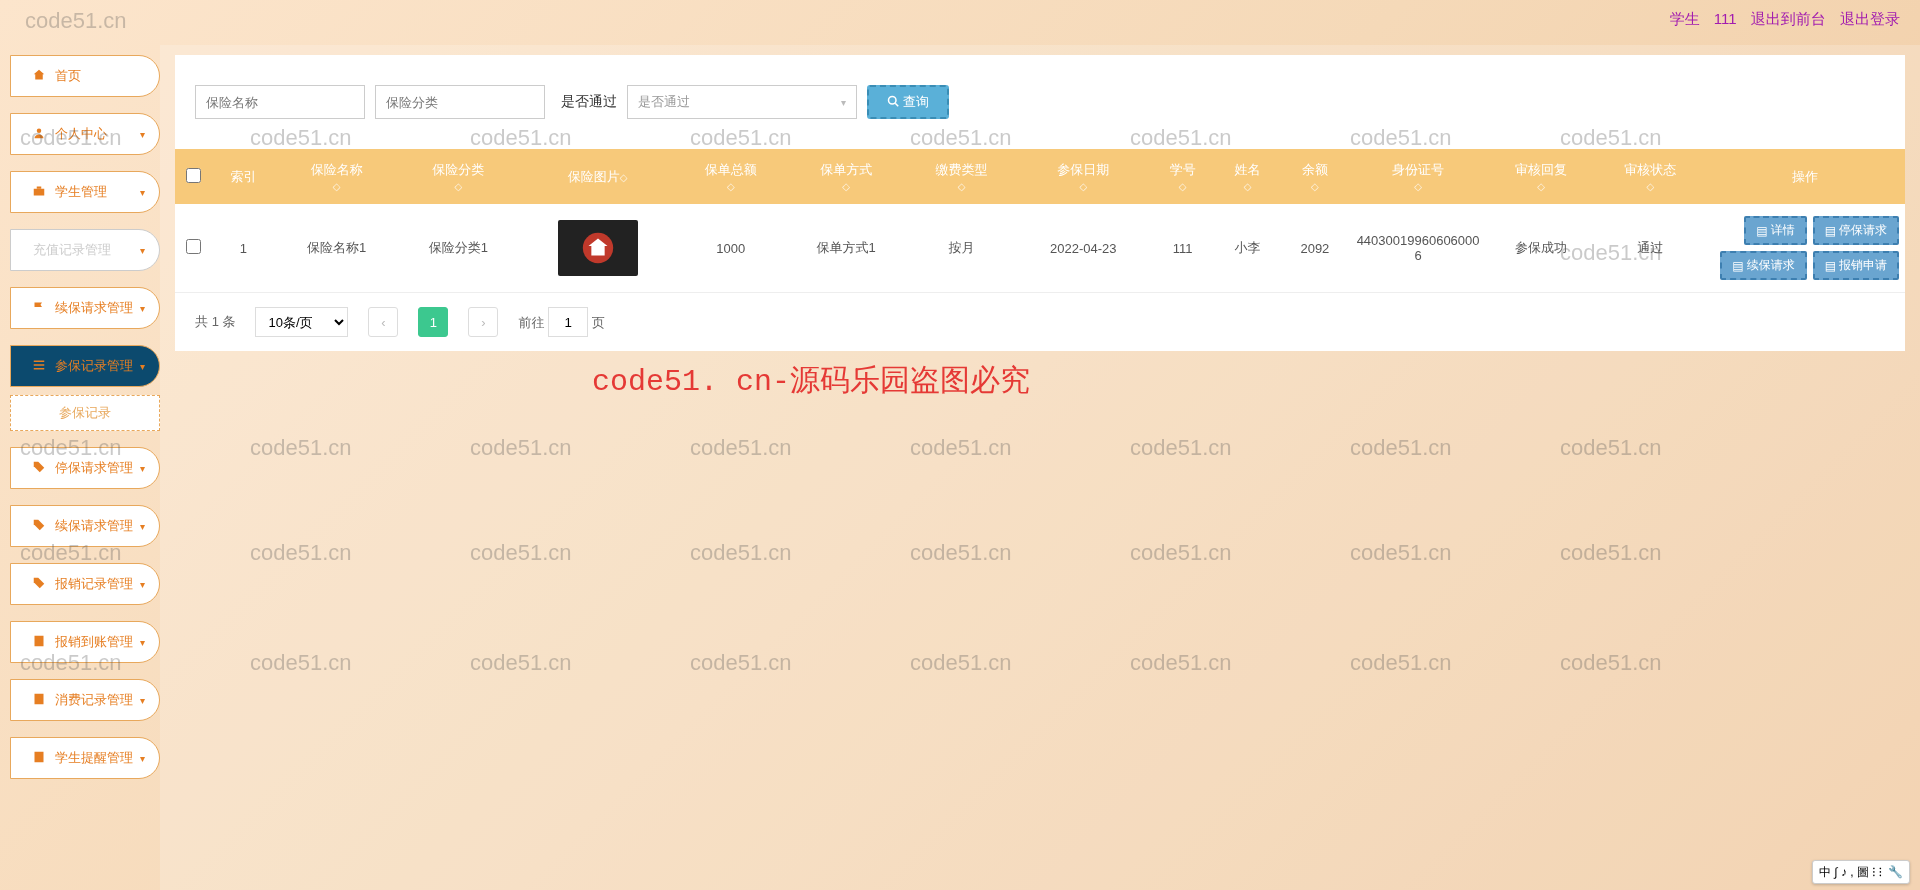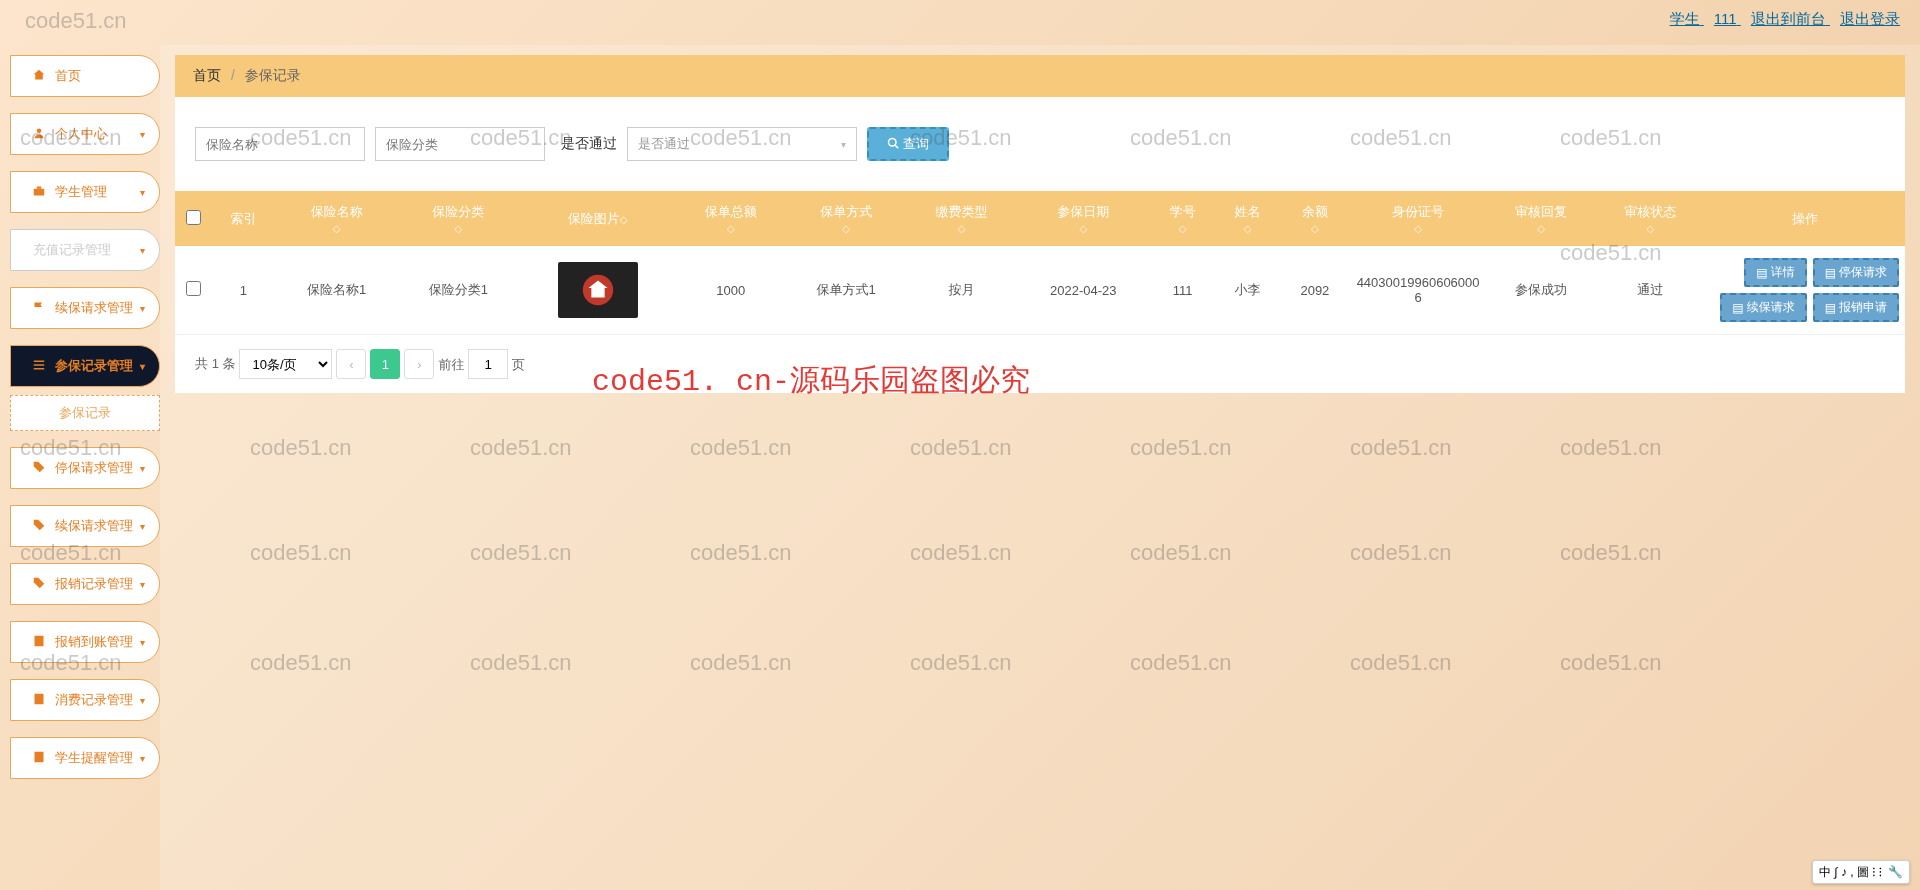--- a/index.html
+++ b/index.html
@@ -1,31 +1,31 @@
 <!DOCTYPE html>
 <html><head>
 <meta charset="utf-8">
 <style>
 * { margin:0; padding:0; box-sizing:border-box; font-family:"Microsoft YaHei","PingFang SC",sans-serif; }
 body { background:linear-gradient(135deg,#fce5cc 0%, #f5d9b8 50%, #f0c9a0 100%); width:1920px; height:890px; overflow:hidden; position:relative; }
 
 
 .header { position:relative; height:45px; display:flex; align-items:center; }
 .app-title { flex:1; text-align:center; font-size:22px; color:#222; font-weight:500; letter-spacing:2px; }
-.user-area { position:absolute; right:20px; top:10px; font-size:15px; color:#0369a1;text-decoration:underline; }
+.user-area { position:absolute; right:20px; top:10px; font-size:15px; color:#a21caf; }
 .user-area span { margin-left:10px; cursor:pointer; }
 
 
 .layout { display:flex; height:calc(100% - 45px); }
 
 
 .sidebar { width:160px; background:transparent; padding:10px 0 10px 10px; overflow-y:auto; }
 .menu-item { position:relative; background:#fff; border:1px solid #e8a85c; border-radius:0 40px 40px 0; height:42px; margin-bottom:16px; display:flex; align-items:center; padding-left:22px; font-size:13px; color:#e67e22; cursor:pointer; }
 .menu-item.faded { color:#ccc; border-color:#ccc; }
-.menu-item.active { background:#0f172a; color:#e67e22; font-weight:700; }
+.menu-item.active { background:#0c4a6e; color:#e67e22; font-weight:400; }
 .menu-item .mi-icon { width:14px; height:14px; margin-right:8px; display:inline-block; }
 .menu-item .caret { position:absolute; right:14px; top:50%; transform:translateY(-50%); font-size:10px; color:#e67e22; }
 .submenu-item { background:#fff; border:1px dashed #e8a85c; height:36px; margin:-8px 0 16px 0; display:flex; align-items:center; justify-content:center; font-size:13px; color:#e8a85c; cursor:pointer; }
 
 
 .content { flex:1; padding:10px 15px; background:rgba(255,255,255,0.2); overflow:auto; }
 .panel { background:#fff; border-radius:4px; }
 
 
 .breadcrumb-bar { background:#f7c97a; padding:12px 18px; font-size:14px; color:#8a6d3b; }
@@ -47,21 +47,21 @@
 .tbl th .sort { display:block; font-size:10px; color:#fff; margin-top:2px; opacity:.8; }
 .tbl td { padding:12px 6px; font-size:13px; color:#555; text-align:center; border-bottom:1px solid #eee; }
 .chk { width:36px; }
 .chk input { width:15px; height:15px; }
 .thumb { width:80px; height:56px; background:#222; border-radius:2px; display:flex; align-items:center; justify-content:center; margin:0 auto; }
 .thumb svg { width:38px; height:38px; }
 .op-btns { display:flex; flex-wrap:wrap; gap:6px; justify-content:flex-end; }
 .op-btn { background:#6aa5d0; border:2px dashed #3d7fb0; color:#fff; font-size:12px; padding:4px 10px; cursor:pointer; border-radius:2px; display:flex; align-items:center; gap:3px; }
 
 
-.pager-row { padding:14px 20px; display:flex; align-items:center; gap:4px; font-size:13px; color:#666; background:#fff; }
+.pager-row { padding:14px 20px; display:flex; align-items:center; gap:20px; font-size:13px; color:#666; background:#fff; }
 .pager-select { height:30px; border:1px solid #ddd; padding:0 18px 0 8px; font-size:13px; background:#fff; }
 .pg-btn { width:30px; height:30px; border:1px solid #ddd; background:#fff; display:flex; align-items:center; justify-content:center; cursor:pointer; border-radius:3px; color:#bbb; }
 .pg-btn.active { background:#3cc88f; color:#fff; border-color:#3cc88f; }
 .pg-input { width:40px; height:30px; border:1px solid #ddd; text-align:center; }
 
 
 .wm { position:absolute; color:rgba(80,80,80,.3); font-size:22px; pointer-events:none; font-family:Arial,sans-serif; }
 .wm-red { position:absolute; color:#e53935; font-size:30px; pointer-events:none; font-family:"Courier New",monospace; font-weight:500; }
 
 
@@ -166,25 +166,20 @@
       <span class="mi-icon"><svg class="ico" viewBox="0 0 16 16">
             <rect x="2" y="1" width="12" height="14"></rect>
           </svg></span>
       <span>学生提醒管理</span>
       <span class="caret">▾</span>
     </div>
   </div>
 
   <div class="content">
     <div class="panel">
-      <div class="breadcrumb-bar">
-        <a>首页</a>
-        <span class="sep">/</span>
-        <span class="cur">参保记录</span>
-      </div>
 
       <div class="filter-row">
         <input type="text" placeholder="保险名称" style="">
         <input type="text" placeholder="保险分类" style="">
         <span class="filter-label">是否通过</span>
         <div class="select-box">
           <span>是否通过</span>
           <span style="font-size:10px;color:#bbb;">▾</span>
         </div>
         <button class="btn-search">

